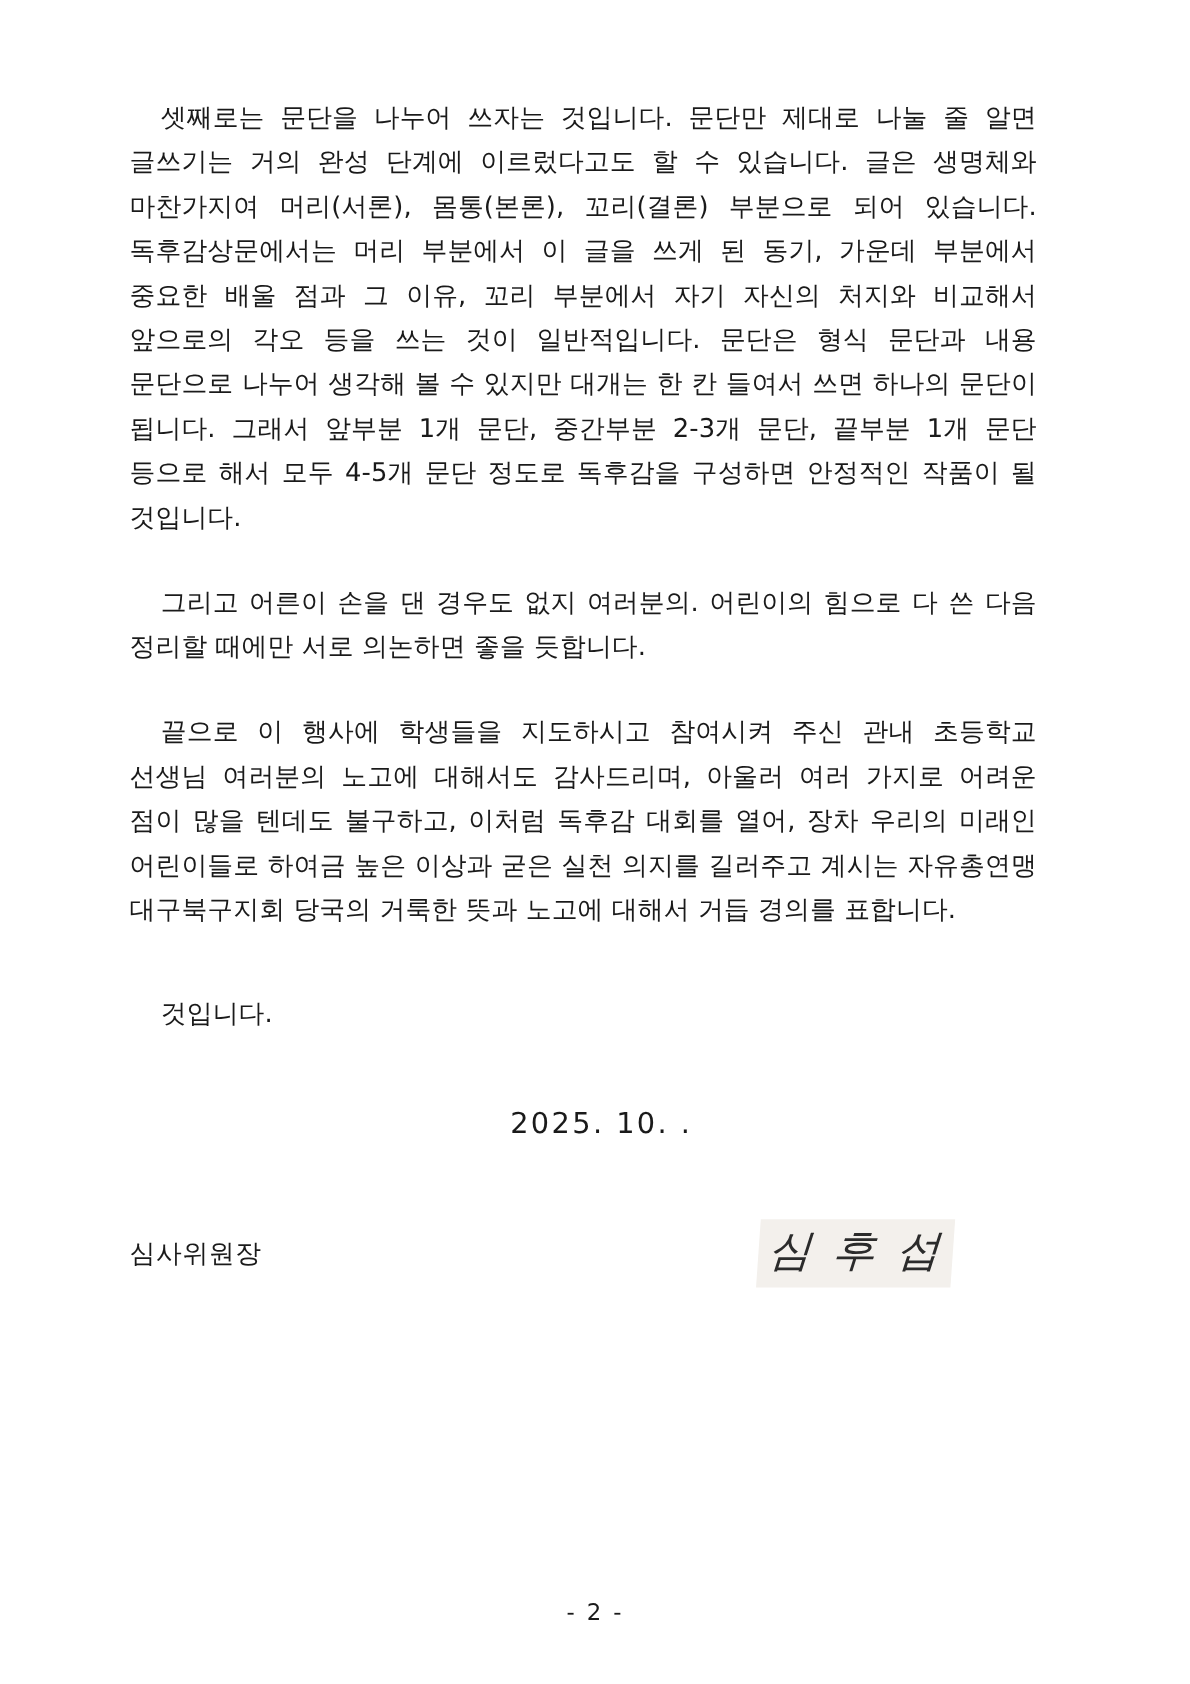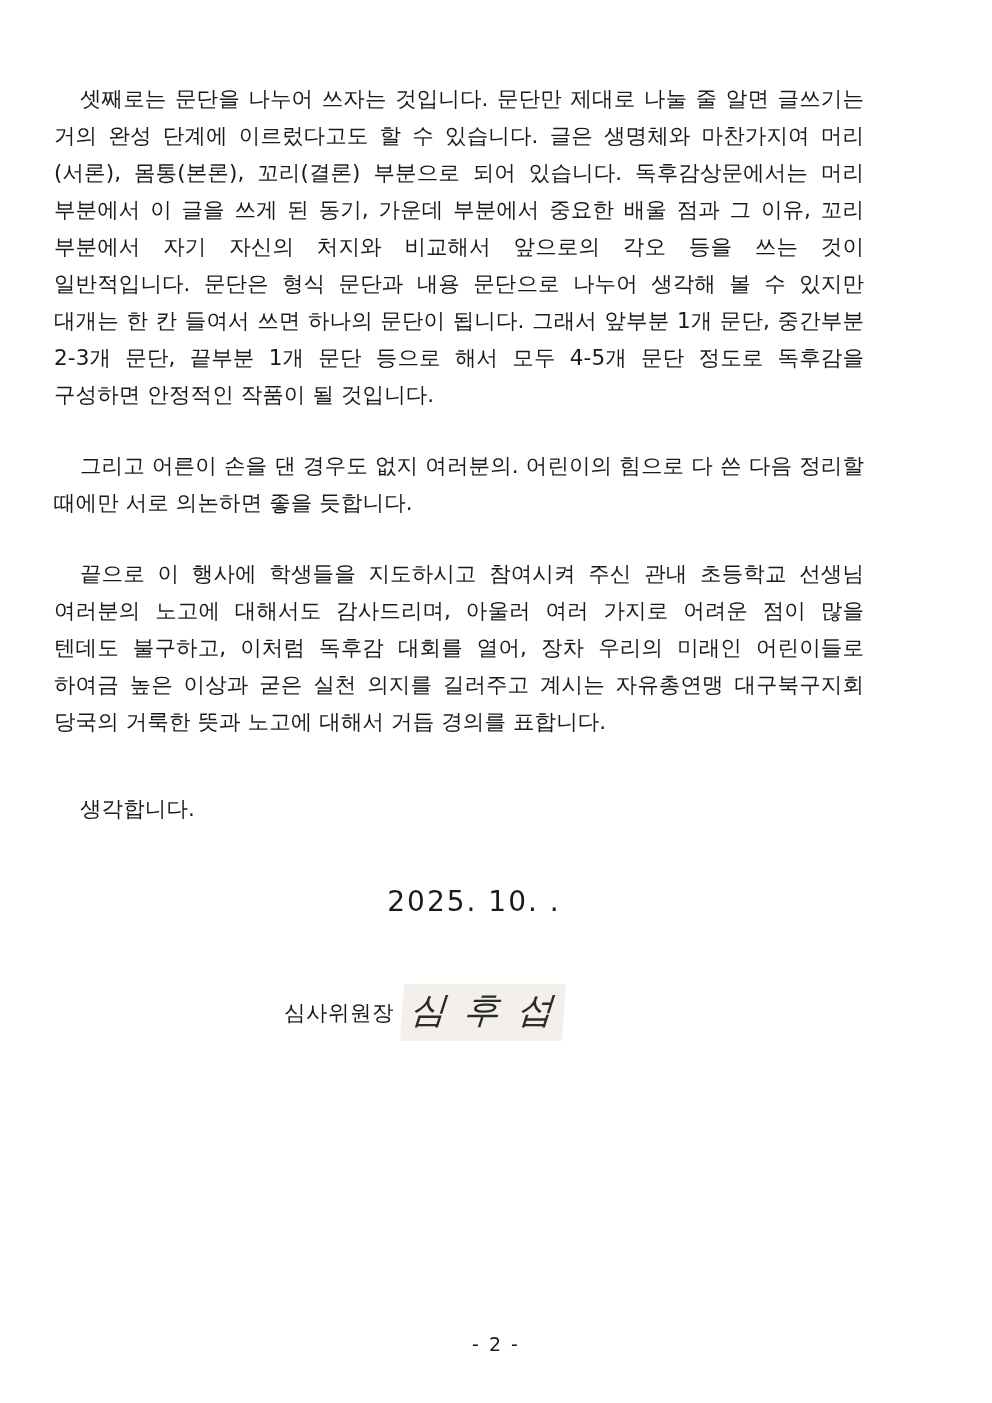--- a/index.html
+++ b/index.html
@@ -15,49 +15,49 @@
     color: #1a1a1a;
     overflow: hidden;
   }
   .page {
     position: absolute;
     left: 0;
     top: 0;
     width: 992px;
     height: 1403px;
     box-sizing: border-box;
-    padding: 80px 128px 0 54px;
+    padding: 80px 128px 0 108px;
   }
   .body-text {
     font-size: 21.5px;
     line-height: 37px;
     text-align: justify;
     text-justify: inter-character;
     letter-spacing: 0.1px;
     word-break: keep-all;
   }
   .para {
     margin: 0 0 0 0;
     text-indent: 26px;
   }
   .para-gap {
     height: 34px;
   }
   .date-line {
     margin-top: 58px;
     text-align: center;
-    font-size: 28px;
+    font-size: 24px;
     letter-spacing: 2px;
     padding-left: 30px;
   }
   .sign-row {
     margin-top: 66px;
     display: flex;
     align-items: center;
-    justify-content: center;
+    justify-content: space-between;
     padding-right: 70px;
     gap: 8px;
   }
   .sign-label {
     font-size: 21.5px;
     letter-spacing: 0.5px;
   }
   .sign-mark {
     font-family: "DejaVu Serif", "Liberation Serif", serif;
     font-size: 36px;
@@ -93,21 +93,21 @@
 
   <div class="para-gap"></div>
 
 
   <p class="para body-text">그리고 어른이 손을 댄 경우도 없지 여러분의. 어린이의 힘으로 다 쓴 다음 정리할 때에만 서로 의논하면 좋을 듯합니다.</p>
 
   <div class="para-gap"></div>
 
   <p class="para body-text">끝으로 이 행사에 학생들을 지도하시고 참여시켜 주신 관내 초등학교 선생님 여러분의 노고에 대해서도 감사드리며, 아울러 여러 가지로 어려운 점이 많을 텐데도 불구하고, 이처럼 독후감 대회를 열어, 장차 우리의 미래인 어린이들로 하여금 높은 이상과 굳은 실천 의지를 길러주고 계시는 자유총연맹 대구북구지회 당국의 거룩한 뜻과 노고에 대해서 거듭 경의를 표합니다.</p>
 
-  <p class="thanks body-text">생각합니다.</p>
+  <p class="thanks body-text">것입니다.</p>
 
   <div class="date-line">2025.   10.     .</div>
 
   <div class="sign-row">
     <span class="sign-label">심사위원장</span>
     <span class="sign-mark">심 후 섭</span>
   </div>
 
 </div>
 

